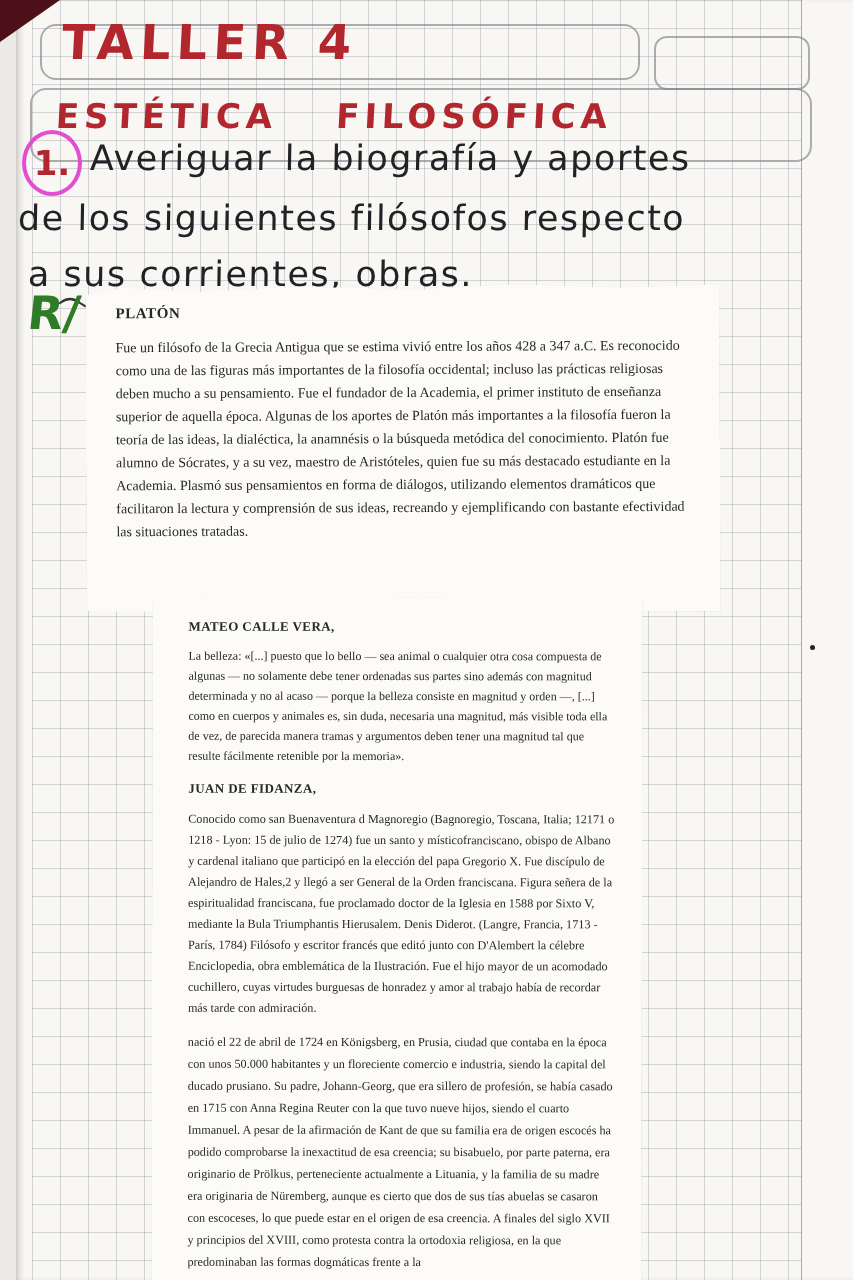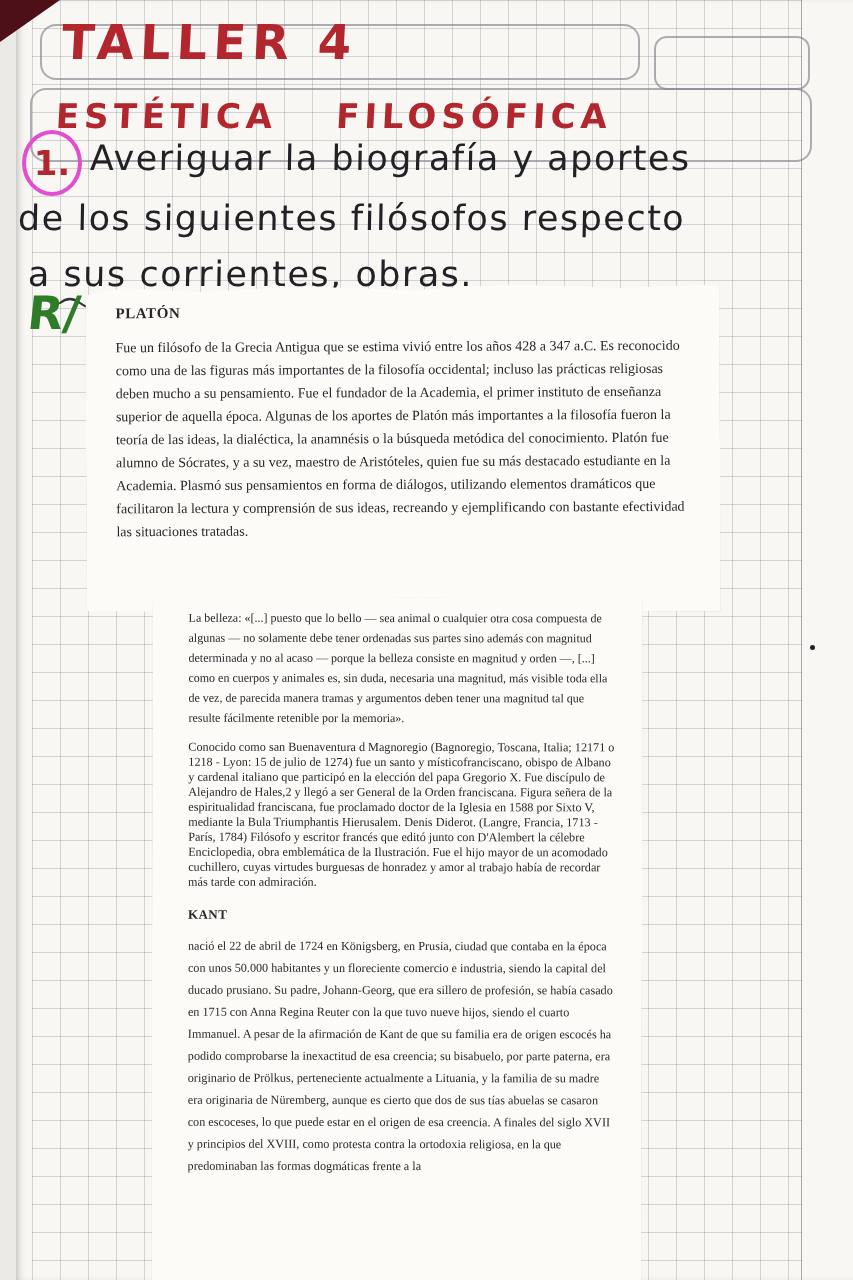--- a/index.html
+++ b/index.html
@@ -46,21 +46,21 @@
     clip-path:polygon(0 10px,6% 3px,18% 7px,34% 2px,52% 6px,68% 1px,84% 5px,100% 2px,
       100% 100%,70% 99.4%,40% 100%,0 99%);}
   .paper2{left:152px;top:597px;width:490px;height:700px;transform:rotate(.1deg);
     clip-path:polygon(0 6px,10% 1px,30% 4px,55% 0,78% 4px,100% 1px,100% 100%,0 100%);}
   .clip-h{font-weight:bold;font-family:"Liberation Serif",serif;}
   .p1-h{margin:20px 0 0 30px;font-size:15px;letter-spacing:.6px;}
   .p1-b{margin:14px 26px 0 30px;font-size:14px;line-height:23px;text-align:left;}
   .p2-h1{margin:22px 0 0 36px;font-size:13px;letter-spacing:.4px;}
   .p2-b1{margin:11px 26px 0 36px;font-size:12px;line-height:20px;}
   .p2-h2{margin:15px 0 0 36px;font-size:13px;letter-spacing:.4px;}
-  .p2-b2{margin:12px 26px 0 36px;font-size:12.2px;line-height:15px;}
+  .p2-b2{margin:12px 26px 0 36px;font-size:12.2px;line-height:21px;}
   .p2-h3{margin:17px 0 0 36px;font-size:13px;letter-spacing:.4px;}
   .p2-b3{margin:12px 26px 0 36px;font-size:12.2px;line-height:22px;}
   .ink-dot{position:absolute;left:810px;top:645px;width:5px;height:5px;
     border-radius:50%;background:#222;}
 </style>
 </head>
 <body>
 
 <div class="photo">
 
@@ -87,21 +87,22 @@
 
     <div class="answer-mark">R/</div>
   </div>
 
   <div class="paper paper1">
     <div class="clip-h p1-h">PLATÓN</div>
     <div class="p1-b">Fue un filósofo de la Grecia Antigua que se estima vivió entre los años 428 a 347 a.C. Es reconocido como una de las figuras más importantes de la filosofía occidental; incluso las prácticas religiosas deben mucho a su pensamiento. Fue el fundador de la Academia, el primer instituto de enseñanza superior de aquella época. Algunas de los aportes de Platón más importantes a la filosofía fueron la teoría de las ideas, la dialéctica, la anamnésis o la búsqueda metódica del conocimiento.  Platón fue alumno de Sócrates, y a su vez, maestro de Aristóteles, quien fue su más destacado estudiante en la Academia. Plasmó sus pensamientos en forma de diálogos, utilizando elementos dramáticos que facilitaron la lectura y comprensión de sus ideas, recreando y ejemplificando con bastante efectividad las situaciones tratadas.</div>
   </div>
 
   <div class="paper paper2">
+    <div class="clip-h p2-h1">MATEO CALLE VERA,</div>
     <div class="p2-b1">La belleza: «[...] puesto que lo bello — sea animal o cualquier otra cosa compuesta de algunas — no solamente debe tener ordenadas sus partes sino además con magnitud determinada y no al acaso — porque la belleza consiste en magnitud y orden —, [...] como en cuerpos y animales es, sin duda, necesaria una magnitud, más visible toda ella de vez, de parecida manera tramas y argumentos deben tener una magnitud tal que resulte fácilmente retenible por la memoria».</div>
+    <div class="clip-h p2-h2">JUAN DE FIDANZA,</div>
     <div class="p2-b2">Conocido como san Buenaventura d Magnoregio (Bagnoregio, Toscana, Italia; 12171 o 1218 - Lyon: 15 de julio de 1274) fue un santo y místicofranciscano, obispo de Albano y cardenal italiano que participó en la elección del papa Gregorio X. Fue discípulo de Alejandro de Hales,2 y llegó a ser General de la Orden franciscana. Figura señera de la espiritualidad franciscana, fue proclamado doctor de la Iglesia en 1588 por Sixto V, mediante la Bula Triumphantis Hierusalem. Denis Diderot. (Langre, Francia, 1713 - París, 1784) Filósofo y escritor francés que editó junto con D'Alembert la célebre Enciclopedia, obra emblemática de la Ilustración. Fue el hijo mayor de un acomodado cuchillero, cuyas virtudes burguesas de honradez y amor al trabajo había de recordar más tarde con admiración.</div>
-    <div class="clip-h p2-h3">KANT</div>
     <div class="p2-b3">nació el 22 de abril de 1724 en Königsberg, en Prusia, ciudad que contaba en la época con unos 50.000 habitantes y un floreciente comercio e industria, siendo la capital del ducado prusiano. Su padre, Johann-Georg, que era sillero de profesión, se había casado en 1715 con Anna Regina Reuter con la que tuvo nueve hijos, siendo el cuarto Immanuel. A pesar de la afirmación de Kant de que su familia era de origen escocés ha podido comprobarse la inexactitud de esa creencia; su bisabuelo, por parte paterna, era originario de Prölkus, perteneciente actualmente a Lituania, y la familia de su madre era originaria de Nüremberg, aunque es cierto que dos de sus tías abuelas se casaron con escoceses, lo que puede estar en el origen de esa creencia. A finales del siglo XVII y principios del XVIII, como protesta contra la ortodoxia religiosa, en la que predominaban las formas dogmáticas frente a la</div>
   </div>
 
   <div class="ink-dot"></div>
   <div class="corner-sliver"></div>
 </div>
 
 </body></html>

